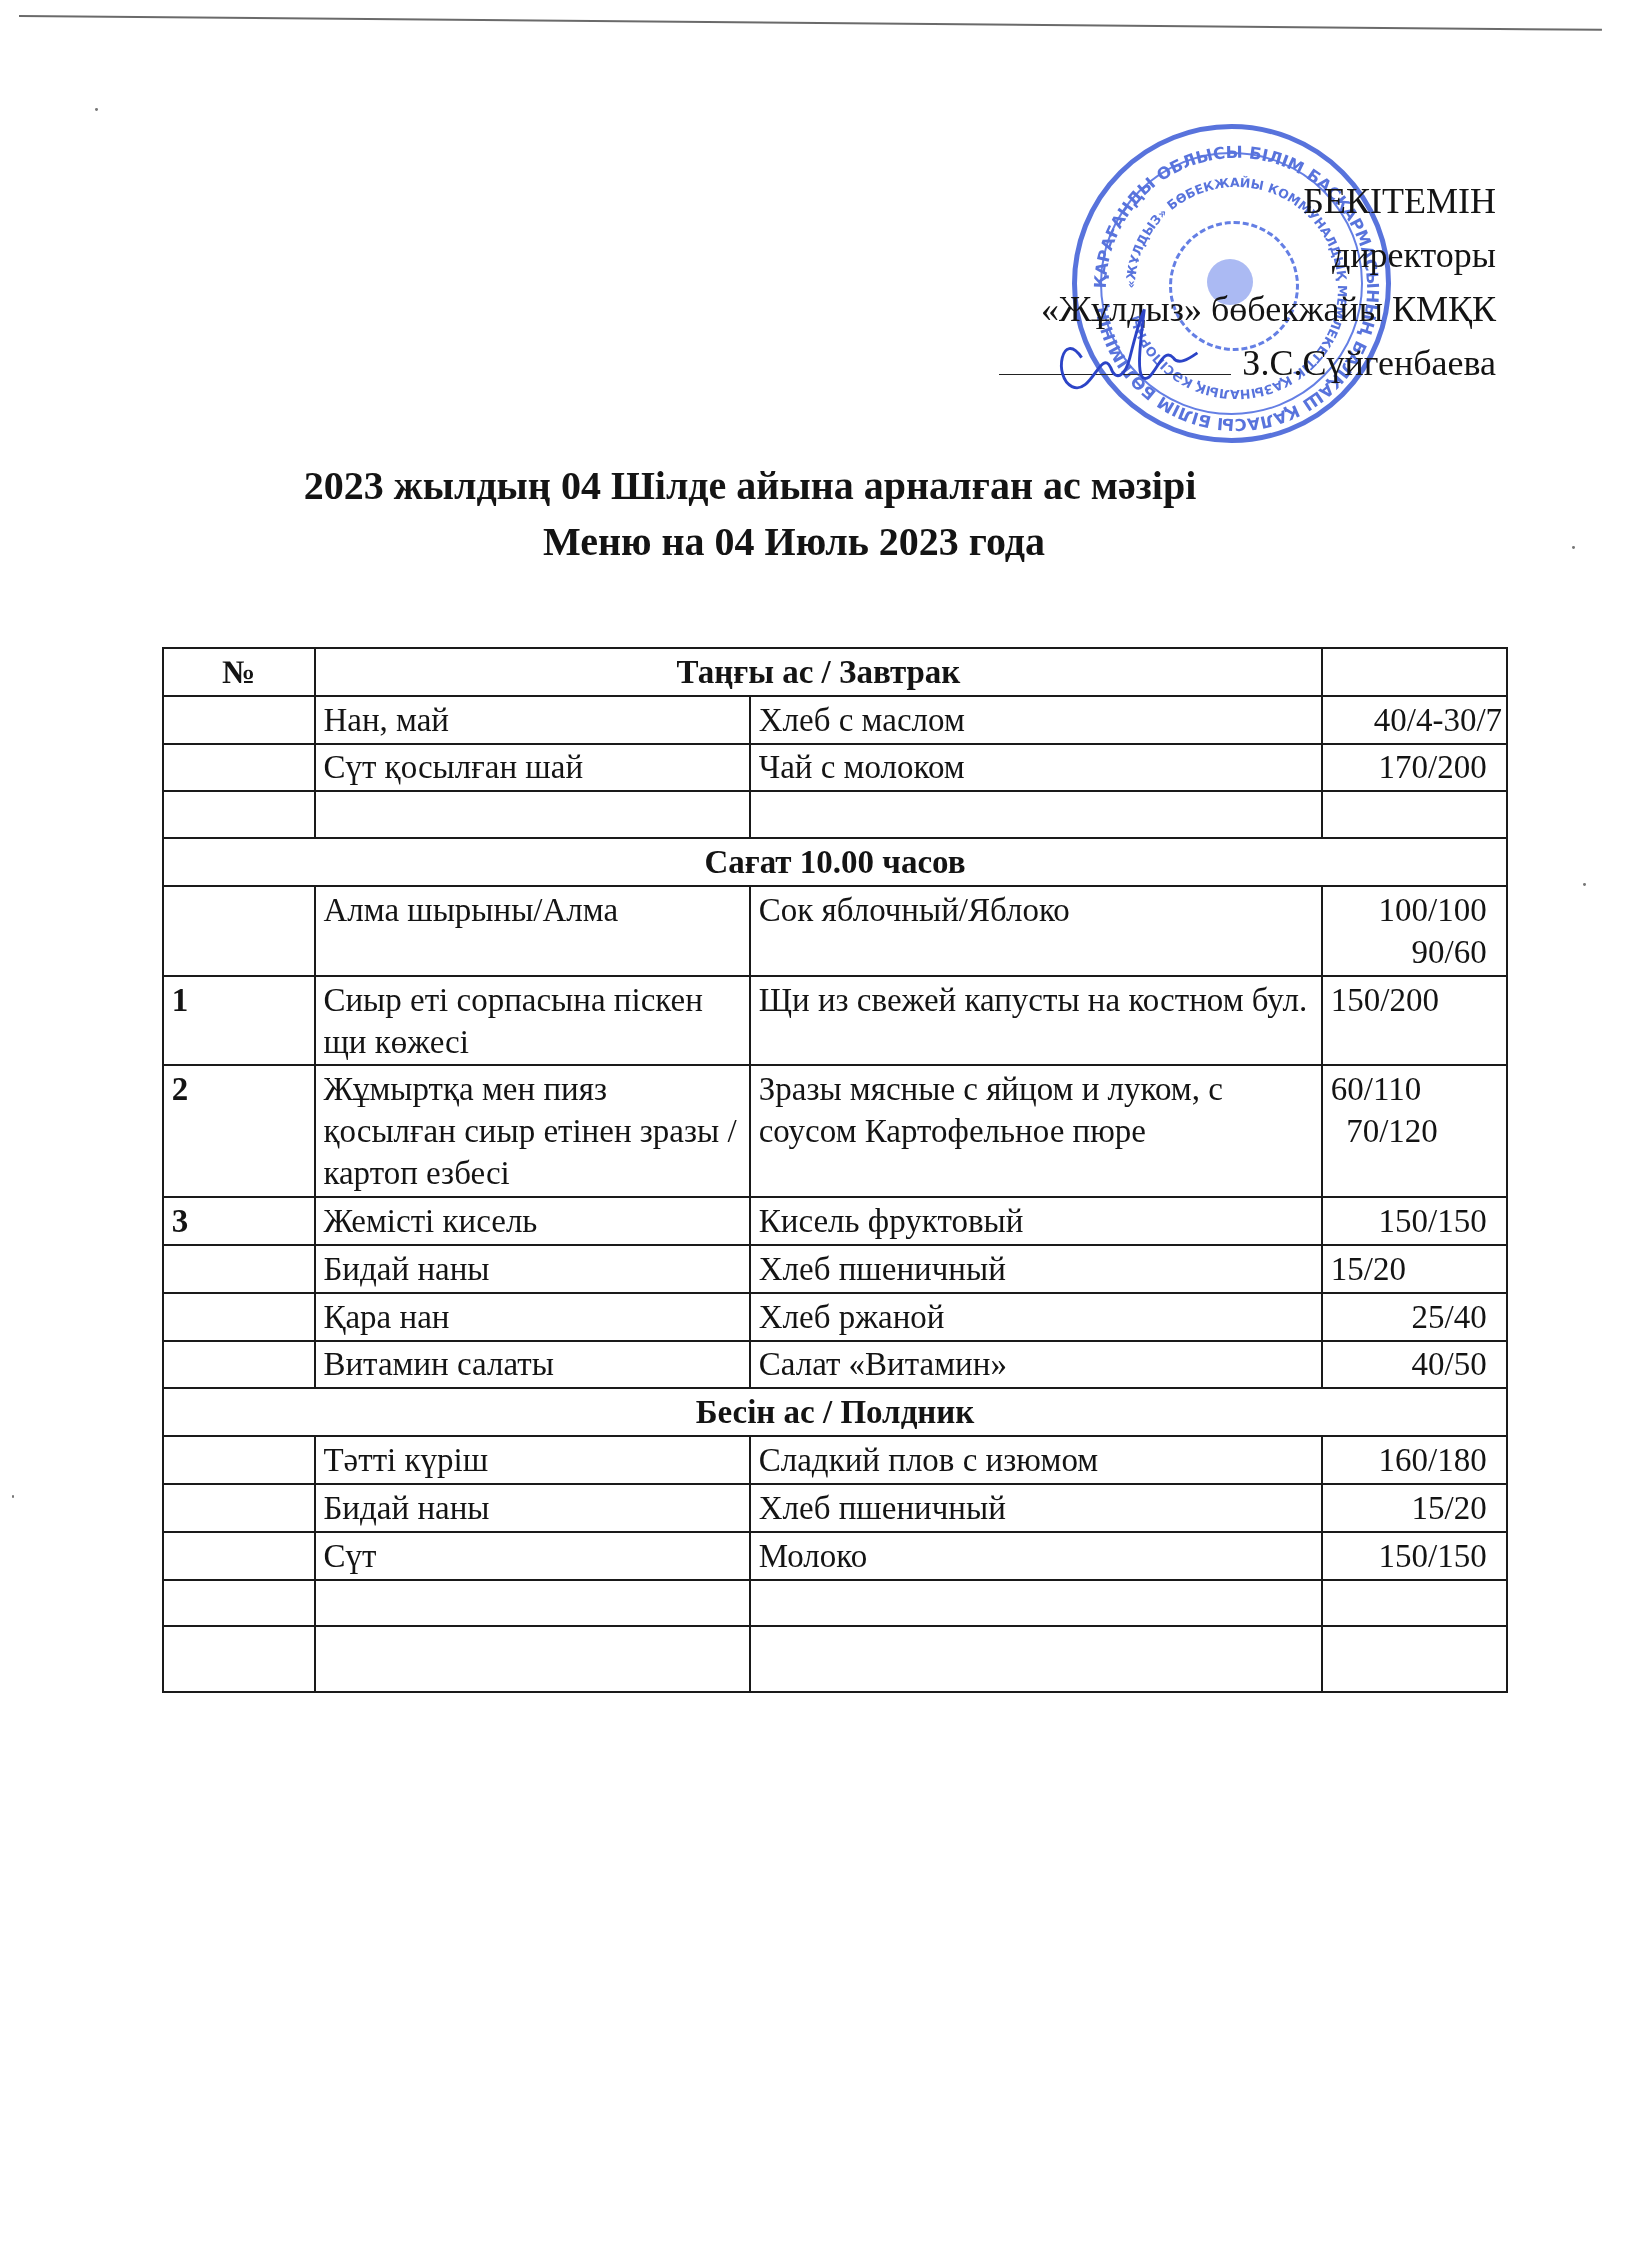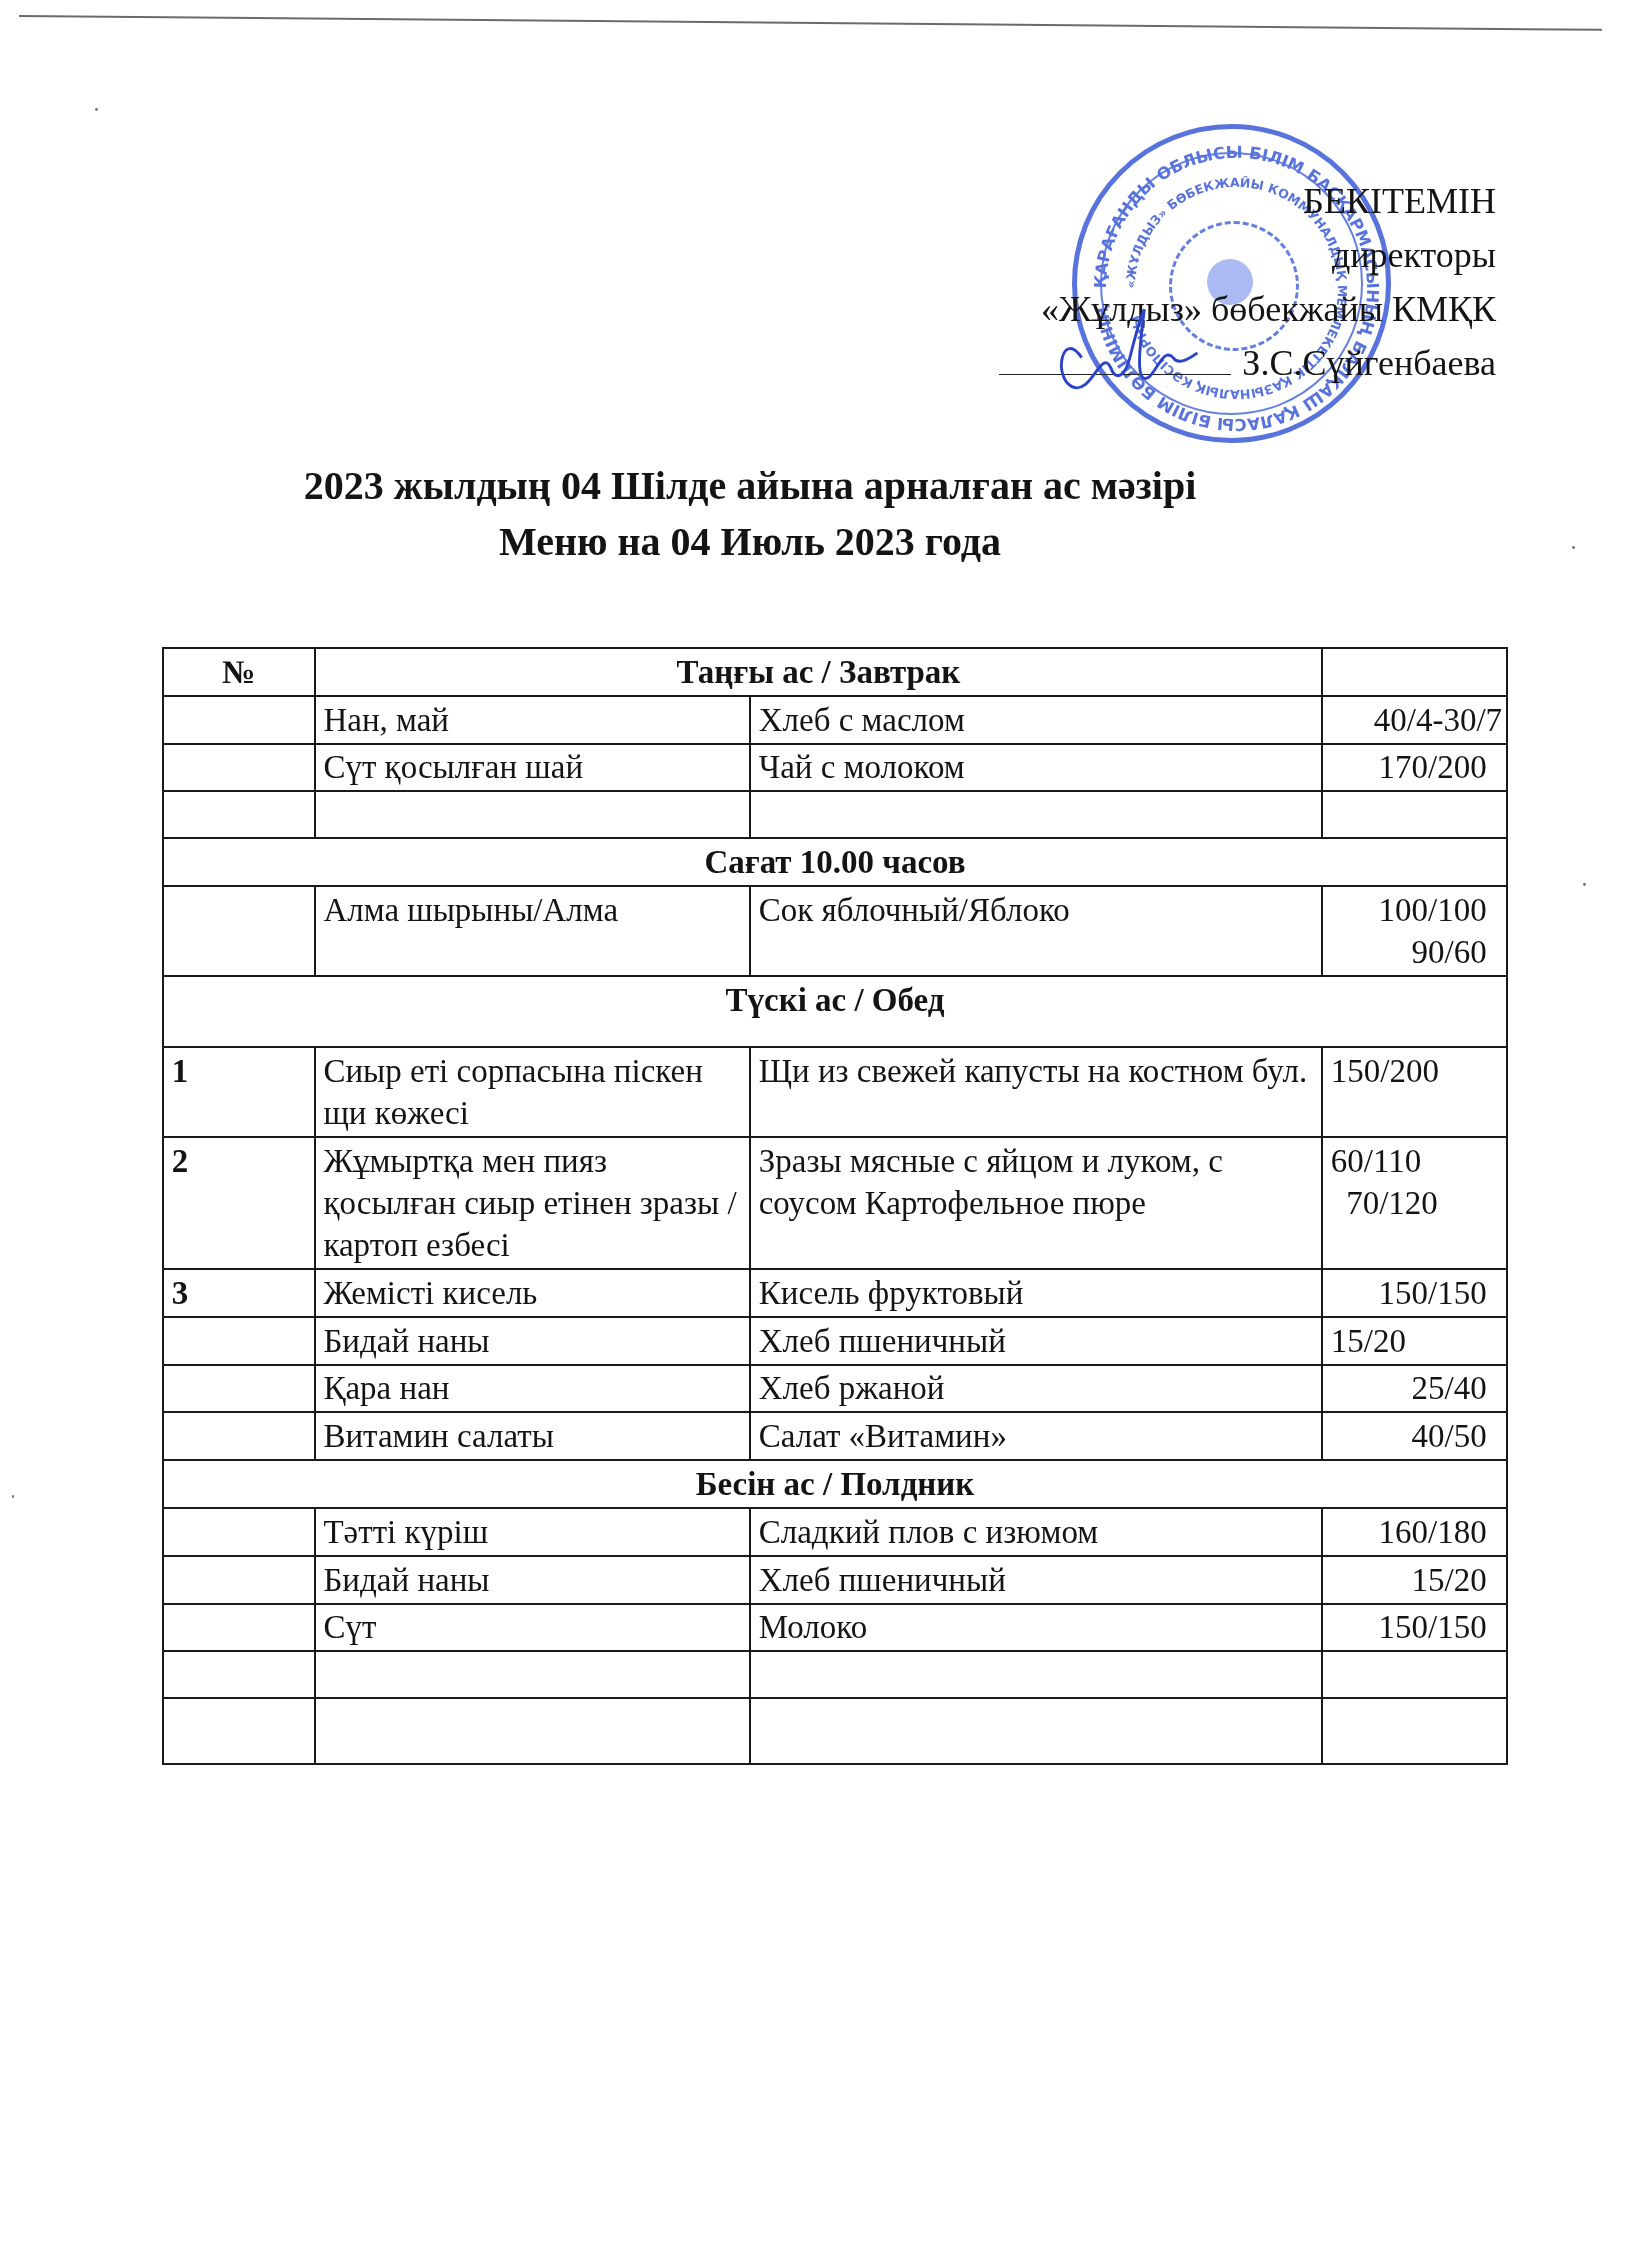--- a/index.html
+++ b/index.html
@@ -10,21 +10,21 @@
   .approval .sig-line { display:inline-block; width:232px; border-bottom:1.9px solid #222; margin-right:11.6px; vertical-align:baseline; }
   .stamp { position:absolute; left:1072px; top:124px; width:319px; height:319px; border-radius:50%;
            border:5.8px solid #3b5bd6; box-sizing:border-box; z-index:1; opacity:0.85; }
   .stamp .inner { position:absolute; left:23px; top:23px; right:23px; bottom:23px; border-radius:50%; border:2.9px solid #4a69e0; }
   .stamp .emblem { position:absolute; left:92px; top:92px; width:124px; height:124px; border-radius:50%; border:3.9px dashed #4a69e0; }
   .stamp .emblem-core { position:absolute; left:130px; top:130px; width:46px; height:46px; border-radius:50%; background:#5a78e6; opacity:0.6; }
   .stamp svg { position:absolute; left:0; top:0; }
   .signature { position:absolute; left:1043px; top:290px; z-index:3; }
   .title { position:absolute; left:0; width:1500px; text-align:center; font-weight:bold; font-size:40px; }
   .title.t1 { top:462px; }
-  .title.t2 { top:518px; }
+  .title.t2 { top:518px;margin-left:44px; }
   table.menu { position:absolute; left:162px; top:647px; width:1346px; border-collapse:collapse; font-size:33px; }
   table.menu td { border:2.4px solid #1a1a1a; vertical-align:top; padding:1.9px 7.7px; line-height:42px; }
   col.c-num { width:152px; } col.c-kk { width:436px; } col.c-ru { width:573px; } col.c-por { width:185px; }
   .hdr td { font-weight:bold; text-align:center; height:39px; }
   .section td { font-weight:bold; text-align:center; }
   .num { font-weight:bold; }
   .por { text-align:right; padding-right:19.3px !important; }
   .empty td { height:41px; }
   .empty.tall td { height:60px; }
   .dot { position:absolute; width:2.9px; height:2.9px; background:#777; border-radius:50%; }
@@ -105,23 +105,20 @@
   <tr>
     <td class="num"></td>
     <td>Алма шырыны/Алма</td>
     <td>Сок яблочный/Яблоко</td>
     <td class="por">
       <div>100/100</div>
       <div>90/60</div>
     </td>
   </tr>
 
-  <tr class="section">
-    <td colspan="4" style="height:66px">Түскі ас / Обед</td>
-  </tr>
   <tr>
     <td class="num">1</td>
     <td>Сиыр еті сорпасына піскен  щи  көжесі</td>
     <td>Щи из свежей капусты на костном бул.</td>
     <td>150/200</td>
   </tr>
   <tr>
     <td class="num">2</td>
     <td>Жұмыртқа мен пияз қосылған сиыр етінен зразы / картоп езбесі</td>
     <td>Зразы мясные с яйцом и луком, с соусом   Картофельное    пюре</td>

